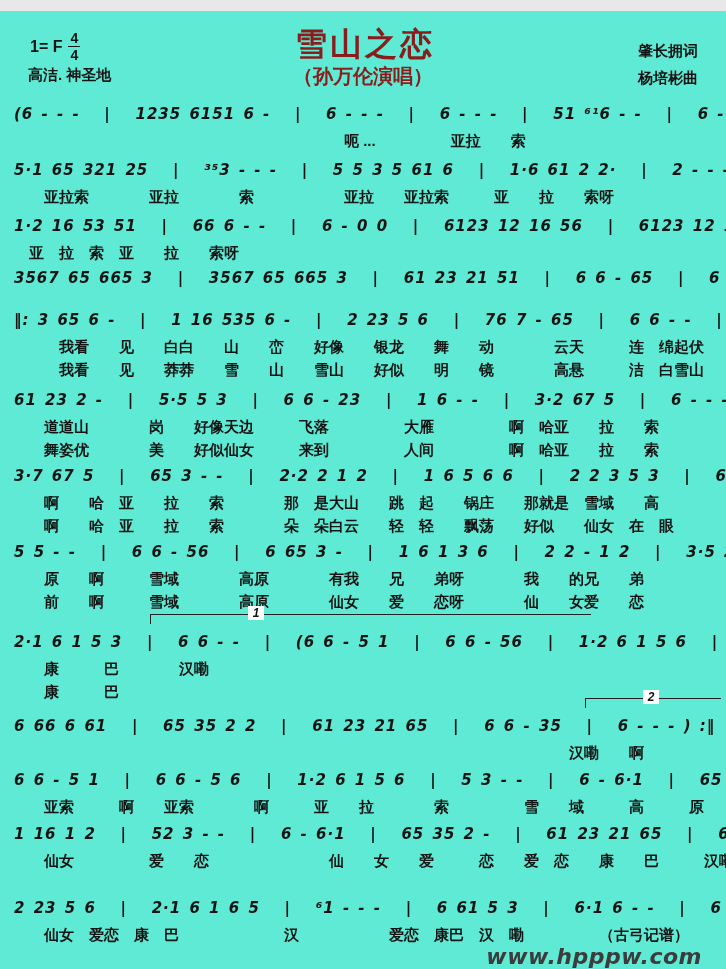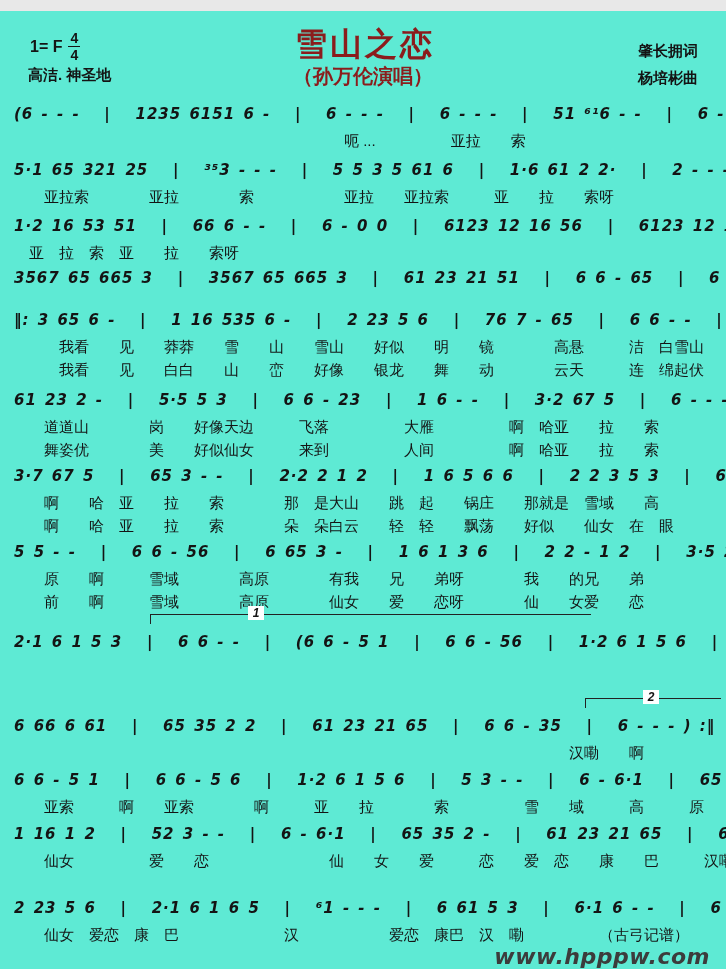--- a/index.html
+++ b/index.html
@@ -33,35 +33,35 @@
   .credits{position:absolute;right:28px;top:26px;text-align:center;font-size:15px;font-weight:bold;line-height:1.8;}
   
   .line{position:absolute;left:14px;right:8px;}
   .notes{
     font-family:"DejaVu Sans",sans-serif;
     font-weight:bold;font-style:italic;
     font-size:15px;letter-spacing:1px;word-spacing:2px;
     white-space:pre;color:#141414;height:24px;
   }
   .lyric{
-    font-size:15px;font-weight:normal;white-space:pre;
+    font-size:15px;font-weight:bold;white-space:pre;
     line-height:23px;color:#141414;
   }
   .volta{
     position:absolute;height:9px;
     border-top:1.5px solid #222;border-left:1.5px solid #222;
   }
   .volta .vlabel{
     position:absolute;top:-9px;background:#fff;
     padding:0 5px;font-size:12px;font-weight:bold;font-style:italic;
   }
   .volta1 .vlabel{left:22%;}
   .volta2 .vlabel{left:42%;}
   .watermark{
-    position:absolute;right:16px;top:933px;
+    position:absolute;right:24px;top:933px;
     font-family:"DejaVu Sans",sans-serif;
     font-size:22px;font-weight:bold;font-style:italic;
     color:#3c3c3c;letter-spacing:0.5px;
   }
 </style>
 </head>
 <body>
 
 <div class="page">
 
@@ -94,22 +94,22 @@
     <div class="notes">1·2 16 53 51   |   66 6 - -   |   6 - 0 0   |   6123 12 16 56   |   6123 12 16 56   |</div>
     <div class="lyric">　亚　拉　索　亚　　拉　　索呀</div>
   </div>
 
   <div class="line" style="top:258px">
     <div class="notes">3567 65 665 3   |   3567 65 665 3   |   61 23 21 51   |   6 6 - 65   |   6 - - - ) |</div>
   </div>
 
   <div class="line" style="top:300px">
     <div class="notes">‖: 3 65 6 -   |   1 16 535 6 -   |   2 23 5 6   |   76 7 - 65   |   6 6 - -   |   16 23 2·1   |</div>
+    <div class="lyric">　　　我看　　见　　白白　　山　　峦　　好像　　银龙　　舞　　动　　　　云天　　　连　绵起伏</div>
     <div class="lyric">　　　我看　　见　　莽莽　　雪　　山　　雪山　　好似　　明　　镜　　　　高悬　　　洁　白雪山</div>
-    <div class="lyric">　　　我看　　见　　白白　　山　　峦　　好像　　银龙　　舞　　动　　　　云天　　　连　绵起伏</div>
   </div>
 
   <div class="line" style="top:380px">
     <div class="notes">61 23 2 -   |   5·5 5 3   |   6 6 - 23   |   1 6 - -   |   3·2 67 5   |   6 - - -   |</div>
     <div class="lyric">　　道道山　　　　岗　　好像天边　　　飞落　　　　　大雁　　　　　啊　哈亚　　拉　　索</div>
     <div class="lyric">　　舞姿优　　　　美　　好似仙女　　　来到　　　　　人间　　　　　啊　哈亚　　拉　　索</div>
   </div>
 
   <div class="line" style="top:456px">
     <div class="notes">3·7 67 5   |   65 3 - -   |   2·2 2 1 2   |   1 6 5 6 6   |   2 2 3 5 3   |   6 - 67 56   |</div>
@@ -122,20 +122,22 @@
     <div class="lyric">　　原　　啊　　　雪域　　　　高原　　　　有我　　兄　　弟呀　　　　我　　的兄　　弟</div>
     <div class="lyric">　　前　　啊　　　雪域　　　　高原　　　　仙女　　爱　　恋呀　　　　仙　　女爱　　恋</div>
   </div>
 
   <div class="volta volta1" style="left:150px;width:440px;top:603px">
     <span class="vlabel">1</span>
   </div>
 
   <div class="line" style="top:622px">
     <div class="notes">2·1 6 1 5 3   |   6 6 - -   |   (6 6 - 5 1   |   6 6 - 56   |   1·2 6 1 5 6   |   5 3 - -   |</div>
+    <div class="lyric">　　康　　　巴　　　　汉嘞</div>
+    <div class="lyric">　　康　　　巴</div>
   </div>
 
   <div class="volta volta2" style="left:585px;width:135px;top:687px">
     <span class="vlabel">2</span>
   </div>
 
   <div class="line" style="top:706px">
     <div class="notes">6 66 6 61   |   65 35 2 2   |   61 23 21 65   |   6 6 - 35   |   6 - - - ) :‖  6 6 - 35   |</div>
     <div class="lyric">　　　　　　　　　　　　　　　　　　　　　　　　　　　　　　　　　　　　　汉嘞　　啊</div>
   </div>

